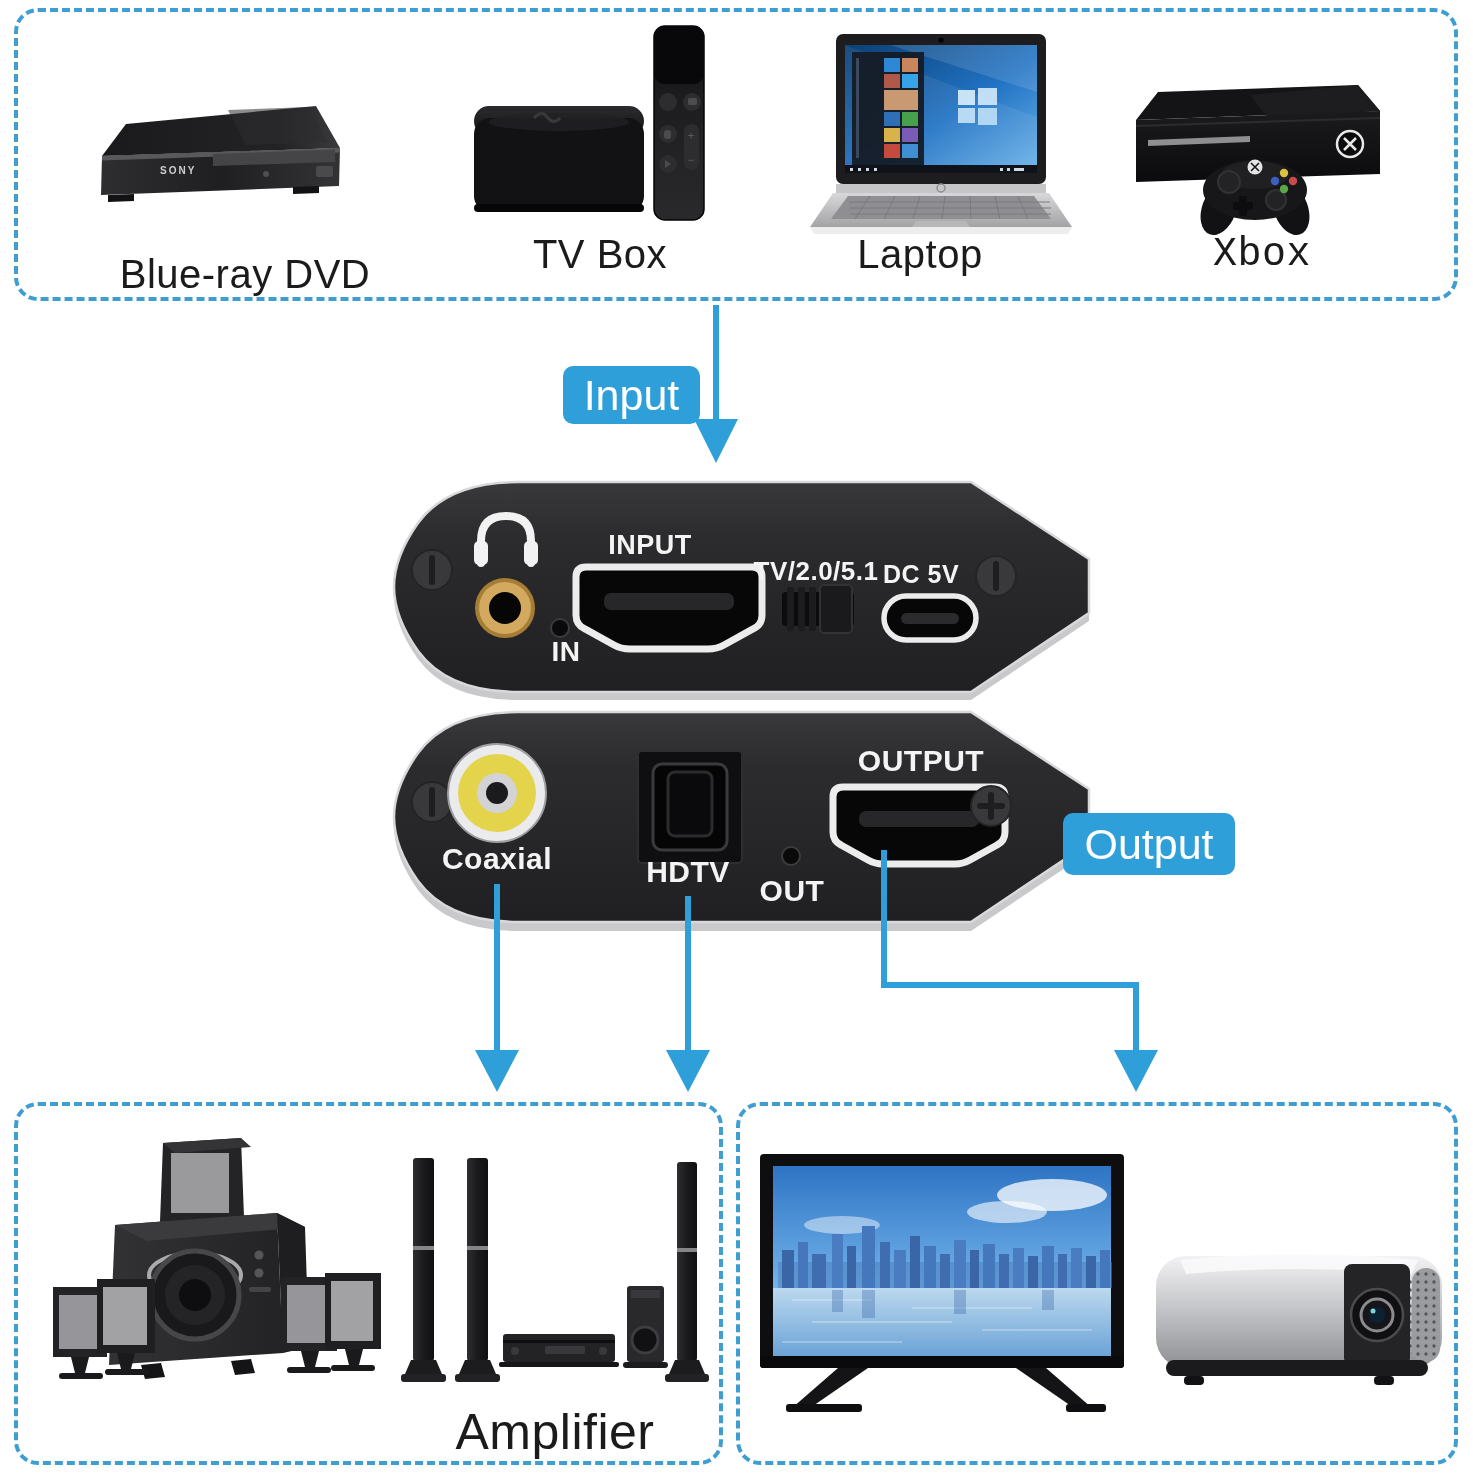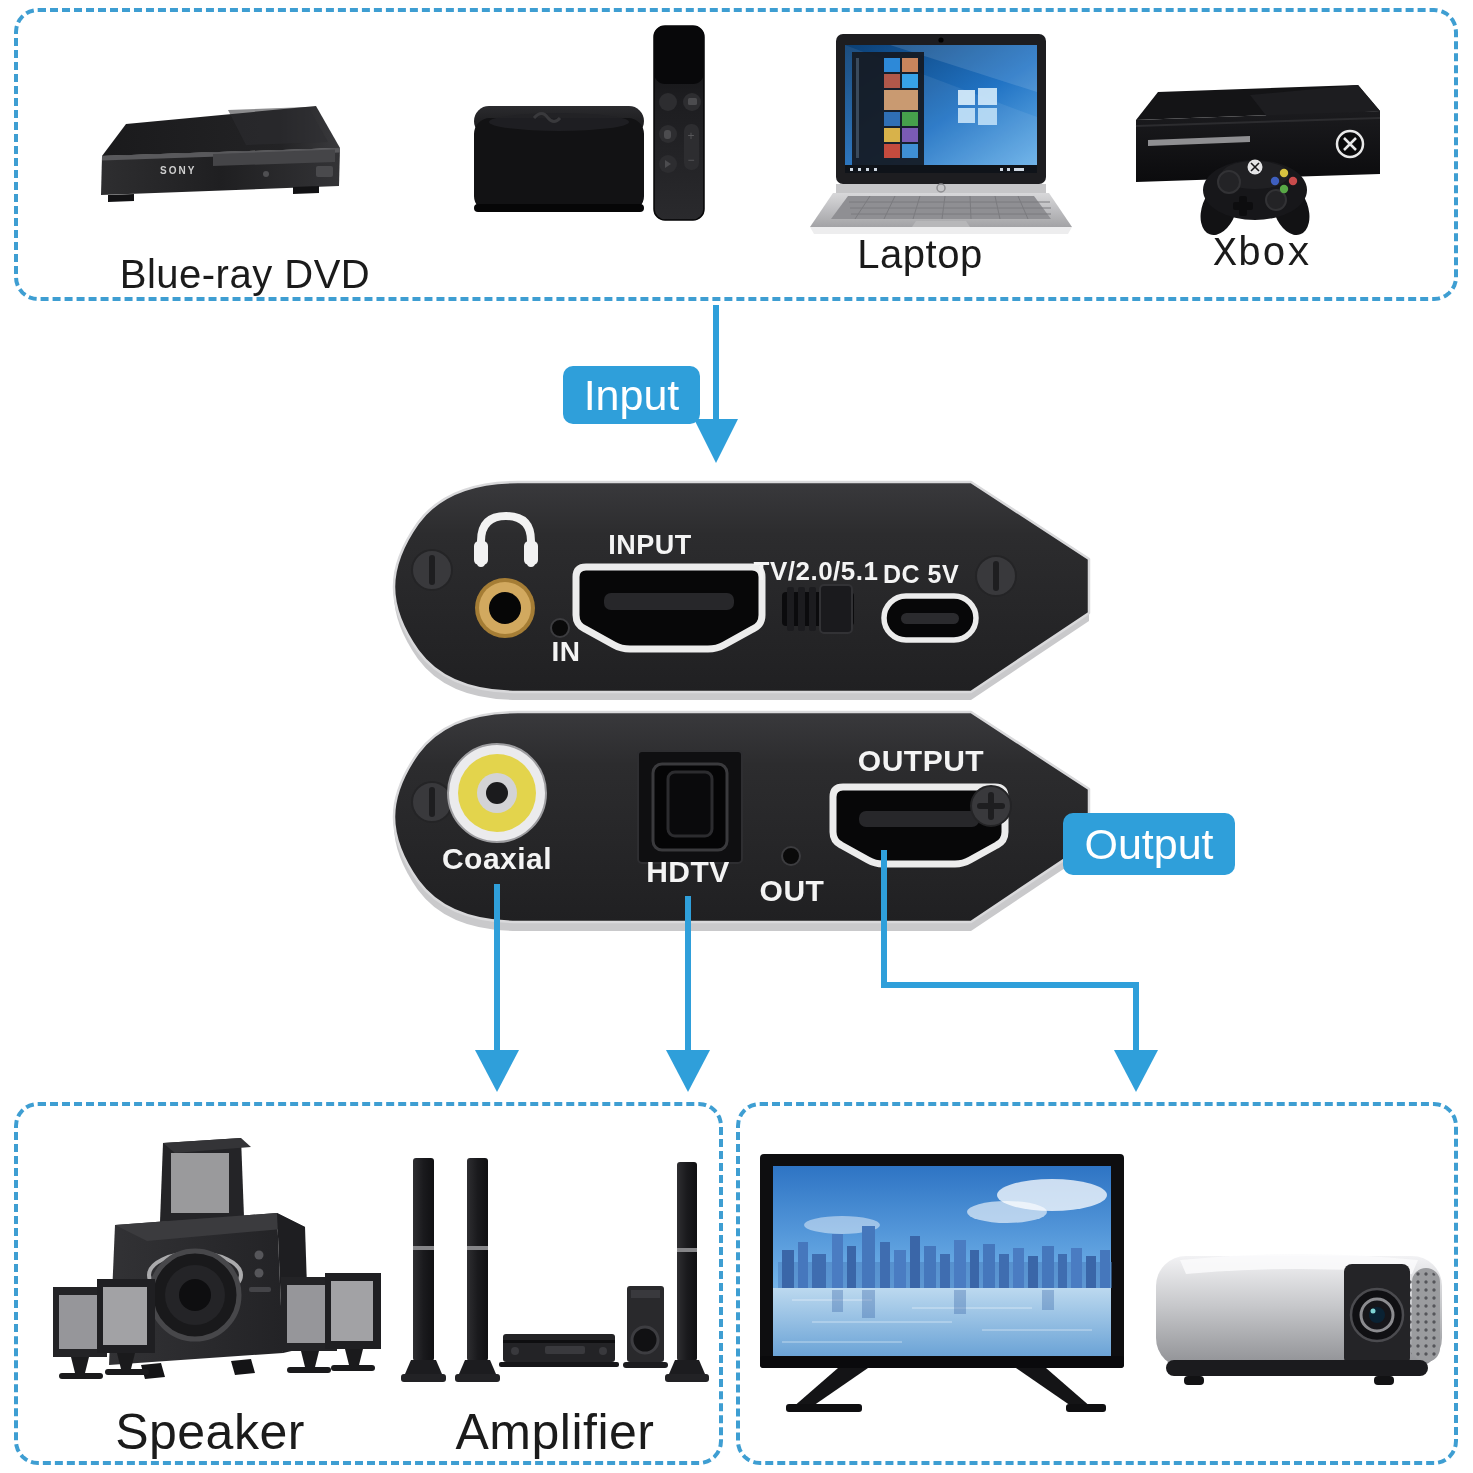--- a/index.html
+++ b/index.html
@@ -211,20 +211,21 @@
       <g>
         <circle cx="166" cy="95" r="4.2" fill="#d8c23f"></circle>
         <circle cx="157" cy="103" r="4.2" fill="#3e5fbf"></circle>
         <circle cx="175" cy="103" r="4.2" fill="#c84b4b"></circle>
         <circle cx="166" cy="111" r="4.2" fill="#58a846"></circle>
       </g>
     </g>
   </svg>
 
   <div class="device-label" style="left:85px;top:232px;width:320px;margin-top:20px;">Blue-ray DVD</div>
+  <div class="device-label" style="left:440px;top:232px;width:320px;">TV Box</div>
   <div class="device-label" style="left:760px;top:232px;width:320px;">Laptop</div>
   <div class="device-label" style="left:1102px;top:232px;width:320px;font-family:Liberation Mono, monospace;">Xbox</div>
 
   <svg class="dev-svg" style="left:386px;top:479px;" width="708" height="224" viewBox="0 0 708 224">
     <defs>
       <linearGradient id="bodyG" x1="0" y1="0" x2="0" y2="1">
         <stop offset="0" stop-color="#39393c"></stop>
           <stop offset="0.25" stop-color="#2c2c2e"></stop>
           <stop offset="1" stop-color="#202022"></stop>
       </linearGradient>
@@ -529,17 +530,16 @@
         <circle cx="227" cy="85" r="16" fill="#16161a" stroke="#8c8c90" stroke-width="3"></circle>
         <circle cx="227" cy="85" r="8" fill="#0a2233"></circle>
         <circle cx="223" cy="81" r="2.5" fill="#7fd4d4"></circle>
       </g>
       <rect x="16" y="130" width="262" height="16" rx="8" fill="#1b1b1e"></rect>
       <rect x="34" y="146" width="20" height="9" rx="4" fill="#121214"></rect>
       <rect x="224" y="146" width="20" height="9" rx="4" fill="#121214"></rect>
     </g>
   </svg>
 
-  <div class="device-label bottom-label" style="left:50px;top:1403px;width:320px;">Speaker</div>
   <div class="device-label bottom-label" style="left:395px;top:1403px;width:320px;">Amplifier</div>
   <div class="device-label bottom-label" style="left:770px;top:1460px;width:320px;margin-top:40px;">HDTV</div>
 
 </div>
 
 </body></html>

